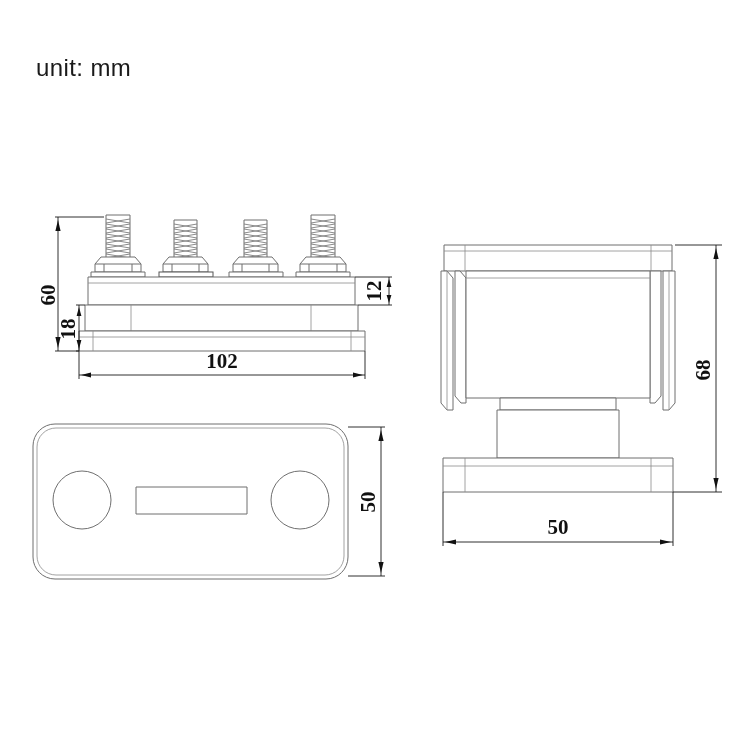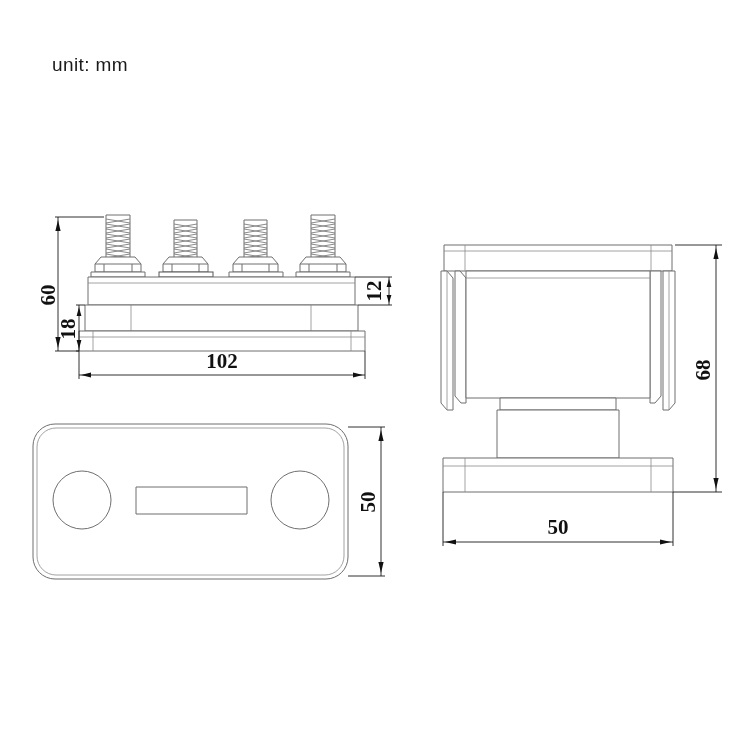--- a/index.html
+++ b/index.html
@@ -16,24 +16,24 @@
     position: relative;
   }
   #sheet {
     position: relative;
     width: 750px;
     height: 750px;
     background: #ffffff;
   }
   #unit-label {
     position: absolute;
-    left: 52px;
+    left: 36px;
     top: 54px;
     font-family: "Liberation Sans", sans-serif;
-    font-size: 19px;
+    font-size: 24px;
     color: #1a1a1a;
     letter-spacing: 0.4px;
     white-space: nowrap;
   }
   svg.drawing {
     position: absolute;
     left: 0;
     top: 0;
     width: 750px;
     height: 750px;

